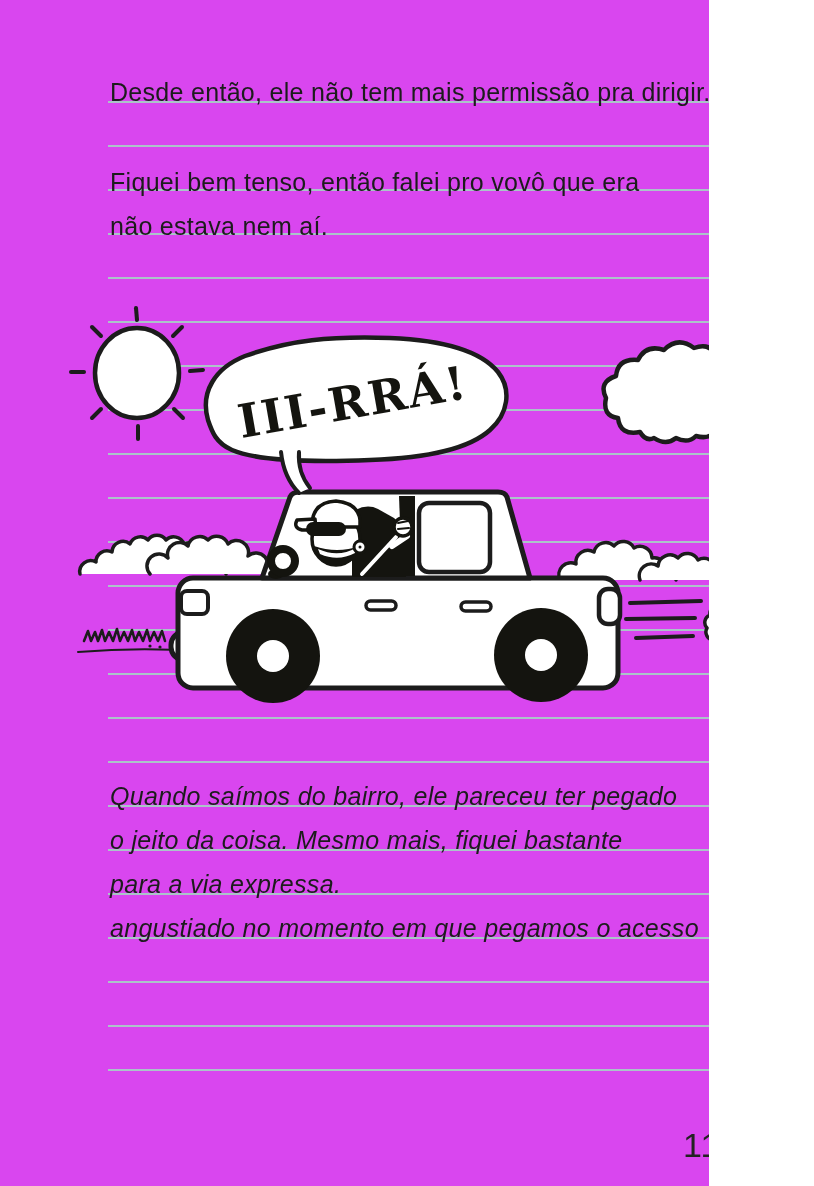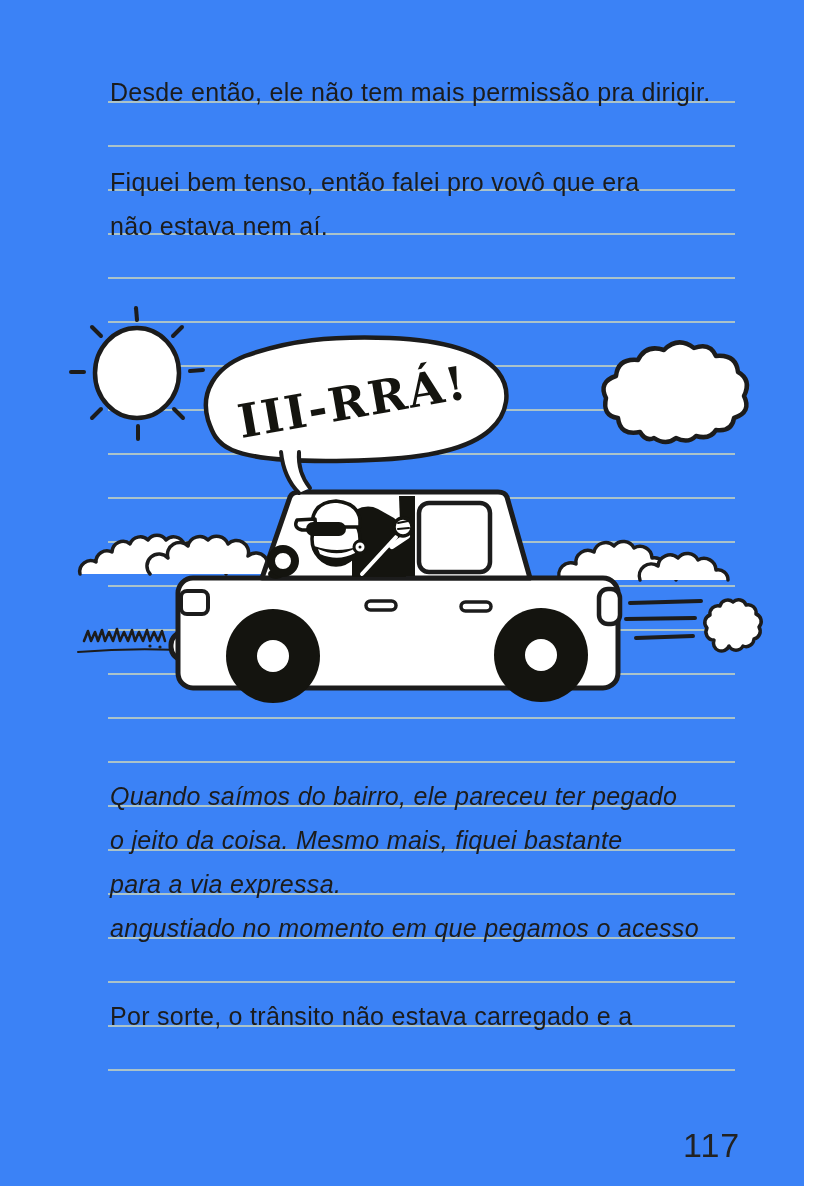--- a/index.html
+++ b/index.html
@@ -1,16 +1,16 @@
 <!DOCTYPE html>
 <html><head>
 <meta charset="utf-8">
 <style>
   html,body{margin:0;padding:0;background:#ffffff;}
-  .page{position:relative;width:804px;height:1186px;background:#3b82f6;overflow:hidden;
+  .page{position:relative;width:709px;height:1186px;background:#d946ef;overflow:hidden;
         font-family:"Liberation Sans",sans-serif;color:#1c1c1c;}
   .rules{position:absolute;left:108px;top:101px;width:627px;height:970px;
          background:repeating-linear-gradient(to bottom,#abc3c9 0 2px,transparent 2px 44px);
          pointer-events:none;}
   .para{position:absolute;left:110px;width:650px;line-height:44px;font-size:25px;
         letter-spacing:.3px;}
   .para .tline{white-space:nowrap;height:44px;}
   #p1{top:70px;} #p2{top:160px;} #p3{top:774px;font-style:italic;} #p4{top:994px;}
   .pagenum{position:absolute;left:683px;top:1126px;font-size:34px;letter-spacing:1px;color:#222;}
   .illus{position:absolute;left:0;top:300px;width:814px;height:420px;}
@@ -122,17 +122,16 @@
   </svg>
 
   <div class="para" id="p3">
     <div class="tline">Quando saímos do bairro, ele pareceu ter pegado</div>
     <div class="tline">o jeito da coisa. Mesmo mais, fiquei bastante</div>
     <div class="tline">para a via expressa.</div>
     <div class="tline">angustiado no momento em que pegamos o acesso</div>
   </div>
 
   <div class="para" id="p4">
-    <div class="tline">Por sorte, o trânsito não estava carregado e a</div>
   </div>
 
   <div class="pagenum">117</div>
 </div>
 
 </body></html>

